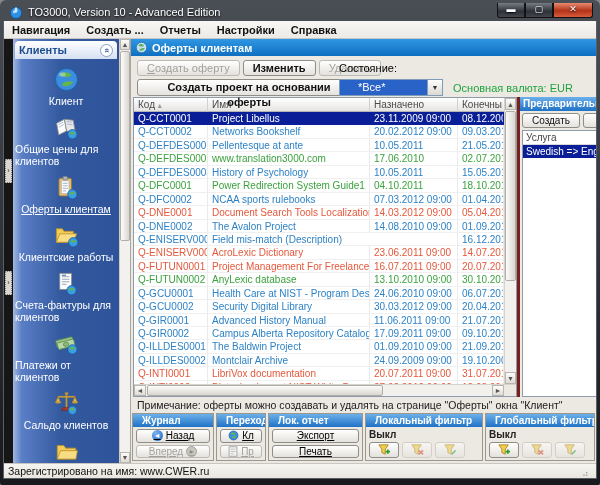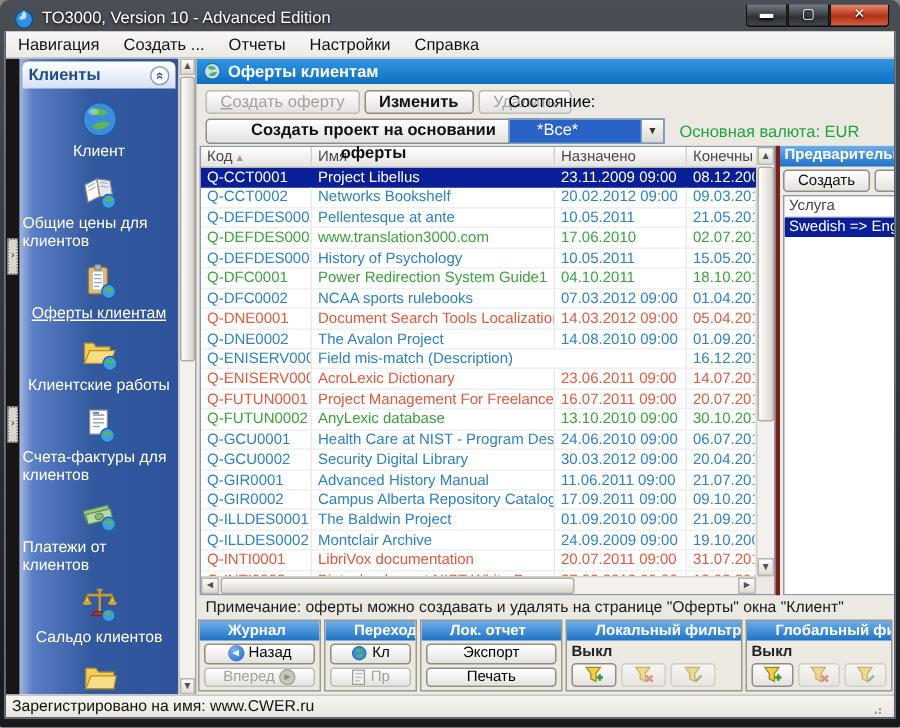--- a/index.html
+++ b/index.html
@@ -12,21 +12,21 @@
   .titlebar .app-icon { width:14px; height:14px; margin-right:5px; flex:none; }
   .title-text { flex:1; white-space:nowrap; overflow:hidden; }
   .win-controls { display:flex; margin-top:-2px; }
   .win-btn { width:28px; height:15px; background:linear-gradient(#777c84,#2e3238 60%,#43474d); border:1px solid #111; border-top:none; color:#fff; font-size:9px; line-height:13px; text-align:center; }
   .win-btn.min { border-radius:0 0 0 3px; }
   .win-btn.close { width:40px; background:linear-gradient(#e77c65,#bb3category 60%,#d4533a); background:linear-gradient(#e98a70,#b23318 55%,#d95b3d); border-radius:0 0 3px 0; }
 
   
   .inner { background:#ece9e2; height:458px; display:flex; flex-direction:column; border:1px solid #5a5e66; border-top:none; }
   .menubar { height:18px; background:linear-gradient(#f8f7f5,#eceae6); border-bottom:1px solid #c9c6c0; display:flex; align-items:center; font-size:11px; color:#111; flex:none; }
-  .menu-item { padding:2px 8px; }
+  .menu-item { padding:2px 8px;font-weight:bold; }
 
   
   .bodyrow { flex:1; display:flex; overflow:hidden; }
 
   .collapsed-strip { width:9px; background:#161616; position:relative; flex:none; }
   .expander { position:absolute; left:1px; width:7px; height:24px; background:#d9d6cf; border:1px dotted #777; color:#333; font-size:7px; line-height:22px; text-align:center; }
   .expander.e1 { top:120px; } .expander.e2 { top:232px; }
 
   
   .sidebar { width:106px; flex:none; background:linear-gradient(90deg,#a3b7e0 0,#5b7fc6 8%,#33599f 45%,#2e539a 100%); display:flex; flex-direction:column; overflow:hidden; padding:2px 2px 0 2px; }
@@ -101,28 +101,28 @@
   .btn-sliver { width:22px; padding:0; }
   .service-list { flex:1; border:1px solid #8e9bab; border-right:none; background:#fff; margin-left:2px; overflow:hidden; }
   .service-head { font-size:10px; color:#444; padding:1px 3px; border-bottom:1px solid #d8d8d8; background:#fff; white-space:nowrap; }
   .service-row { font-size:10px; color:#fff; background:#0a1f97; padding:1px 3px; white-space:nowrap; overflow:hidden; }
 
   
   .note { flex:none; height:15px; font-size:10.5px; color:#1a1a1a; padding:2px 0 0 6px; white-space:nowrap; overflow:hidden; }
   .bottom-toolbar { flex:none; height:51px; display:flex; gap:2px; padding:1px 1px 2px 1px; background:#ece9e2; }
   .section { border:1px solid #9b988f; display:flex; flex-direction:column; overflow:hidden; background:#ece9e2; }
   .sec-journal { width:82px; flex:none; }
-  .sec-jump { width:62px; flex:none; }
+  .sec-jump { width:50px; flex:none; }
   .sec-report { width:95px; flex:none; }
   .sec-lfilter { width:118px; flex:none; }
   .sec-gfilter { flex:1; }
-  .sec-header { height:13px; flex:none; background:linear-gradient(#6cb0ea,#1f72c6); color:#fff; font-size:10px; font-weight:bold; line-height:13px; padding:0 19px; white-space:nowrap; overflow:hidden; }
+  .sec-header { height:13px; flex:none; background:linear-gradient(#6cb0ea,#1f72c6); color:#fff; font-size:10px; font-weight:bold; line-height:13px; padding:0 9px; white-space:nowrap; overflow:hidden; }
   .sec-body { flex:1; padding:2px 3px; overflow:hidden; }
   .stack { display:flex; flex-direction:column; gap:2px; }
-  .sbtn { display:flex; align-items:center; justify-content:center; gap:3px; background:linear-gradient(#ffffff,#e4e2dd); border:1px solid #8f8d88; border-radius:3px; font-size:10px; height:15px; white-space:nowrap; overflow:hidden; }
+  .sbtn { display:flex; align-items:center; justify-content:center; gap:3px; background:linear-gradient(#ffffff,#e4e2dd); border:1px solid #8f8d88; border-radius:3px; font-size:10px; height:15px; white-space:nowrap; overflow:hidden;text-decoration:underline; }
   .sbtn.disabled { color:#a3a19c; border-color:#bcbab4; }
   .circ { width:11px; height:11px; border-radius:50%; color:#fff; font-size:7px; line-height:11px; text-align:center; flex:none; }
   .circ.back { background:radial-gradient(circle at 35% 30%,#7db4ef,#1d62c4); }
   .circ.fwd { background:#c9c6bf; border:1px solid #a7a49d; color:#8d8a84; width:11px; height:11px; line-height:9px; }
   .filter-state { font-size:10px; font-weight:bold; color:#222; margin-bottom:2px; }
   .filter-btns { display:flex; gap:3px; }
   .fbtn { width:30px; height:16px; background:linear-gradient(#ffffff,#e4e2dd); border:1px solid #8f8d88; border-radius:3px; display:flex; align-items:center; justify-content:center; }
   .fbtn.disabled { opacity:.55; border-color:#bcbab4; }
 
   

